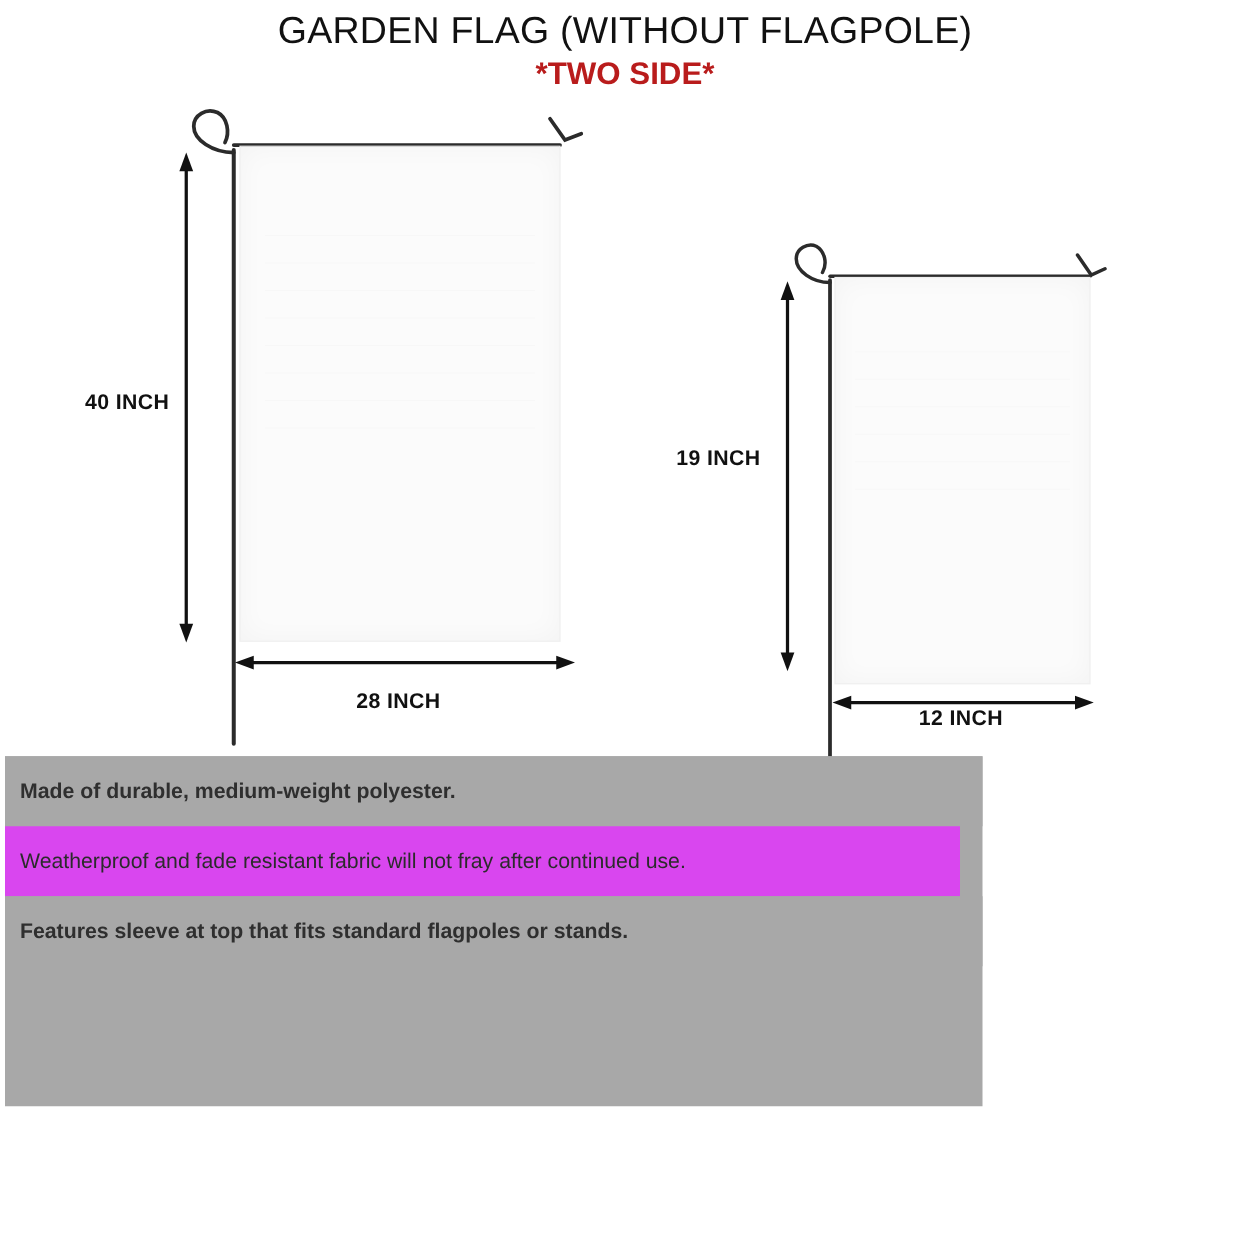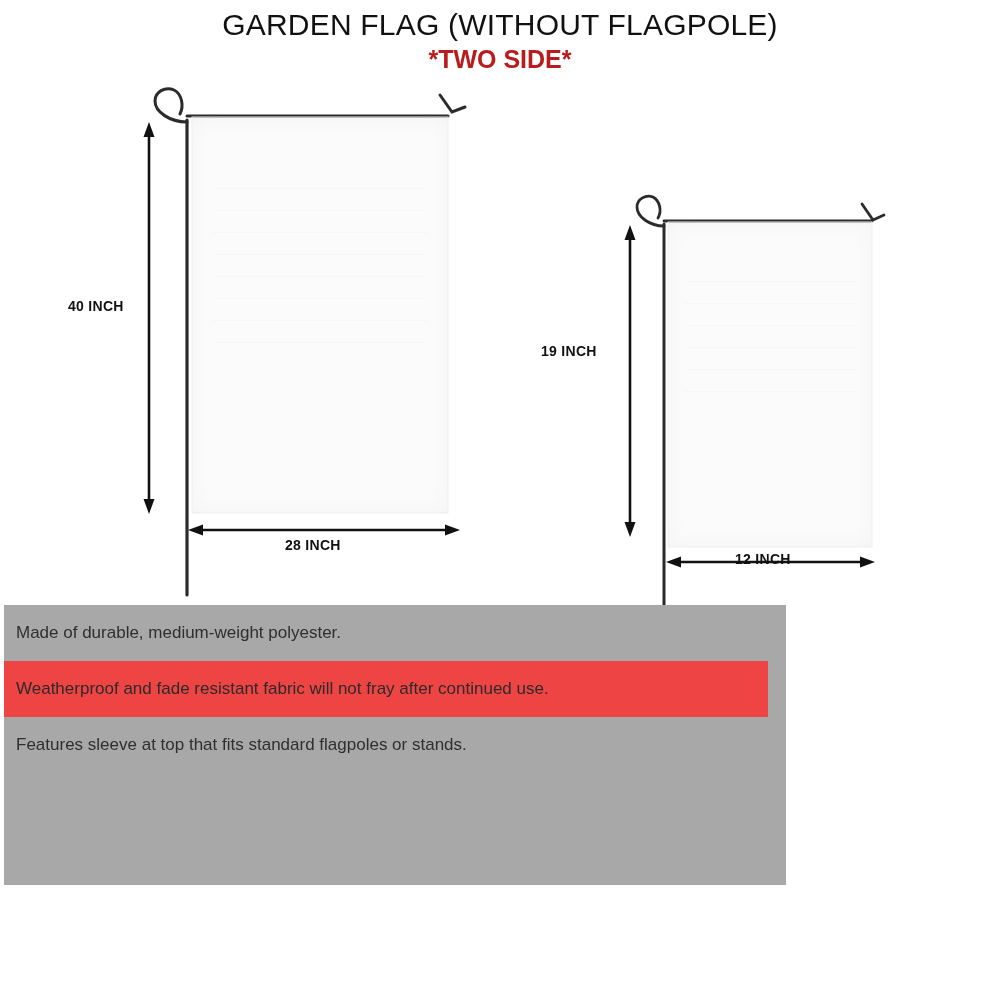--- a/index.html
+++ b/index.html
@@ -76,25 +76,26 @@
   
   #flag-small-cloth {
     left: 668px;
     top: 222px;
     width: 204px;
     height: 325px;
   }
 
   .dim-label {
     position: absolute;
-    font-size: 14px;
+    font-size: 17px;
     font-weight: bold;
     color: #111111;
     letter-spacing: 0.3px;
     white-space: nowrap;
+    margin-top: 14px;
   }
 
   
   #bullets {
     position: absolute;
     left: 4px;
     top: 605px;
     width: 782px;
   }
   .bullet-row {
@@ -105,38 +106,39 @@
     box-sizing: border-box;
     font-size: 17px;
     color: #2b2b2b;
     font-family: "Liberation Sans", sans-serif;
   }
   .bullet-row.shaded {
     background: #a8a8a8;
     color: #2f2f2f;
   }
   .bullet-row.plain {
-    background: #ef4444;
+    background: #d946ef;
   }
   
   #bullets-bg {
     position: absolute;
     left: 4px;
     top: 605px;
     width: 782px;
     height: 280px;
     background: #a8a8a8;
   }
   .bullet-row.plain {
     position: relative;
     width: 764px;
   }
   .bullet-row.shaded {
     position: relative;
     width: 782px;
+    font-weight: bold;
   }
 </style>
 </head>
 <body>
 
 <div id="title-block">
   <div id="title-main">GARDEN FLAG (WITHOUT FLAGPOLE)</div>
   <div id="title-sub">*TWO SIDE*</div>
 </div>
 

